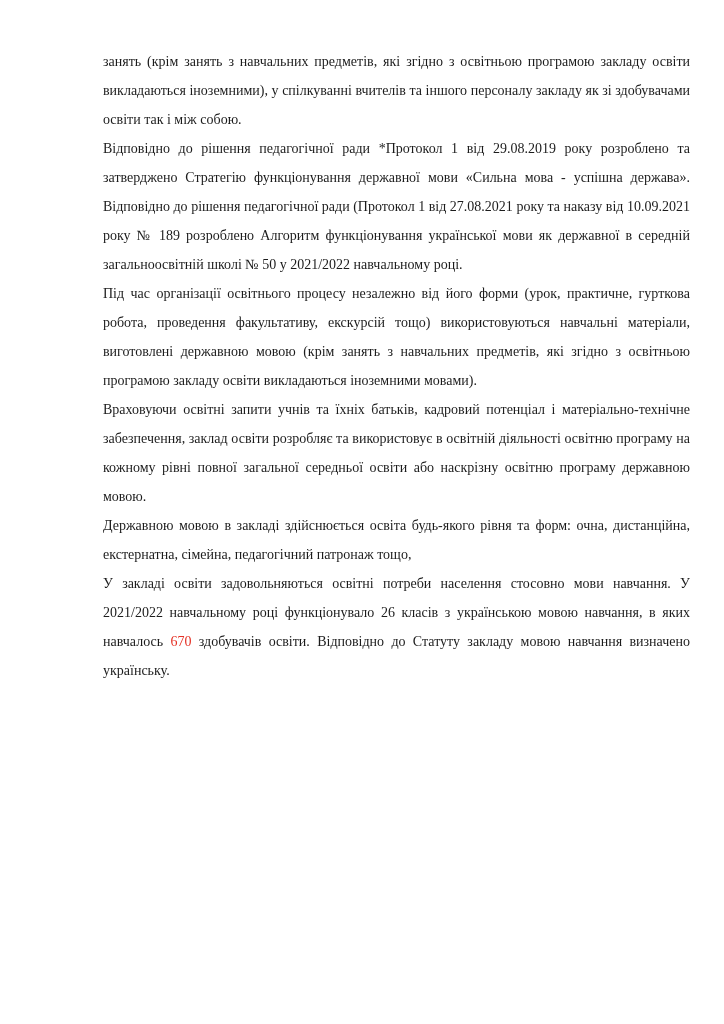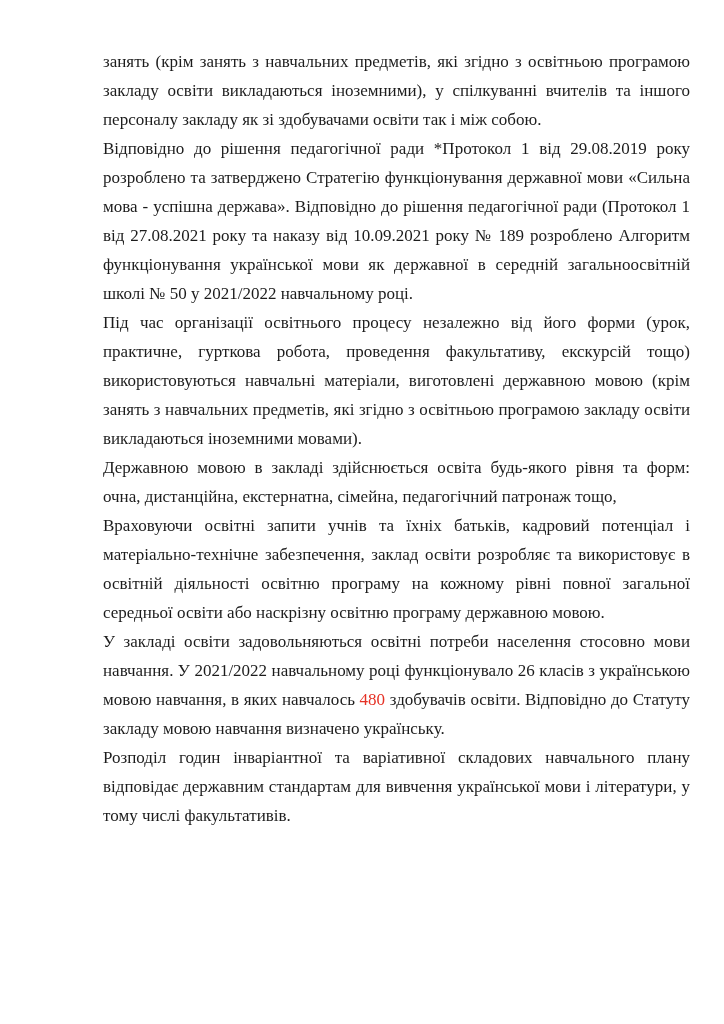--- a/index.html
+++ b/index.html
@@ -13,21 +13,21 @@
     height: 1024px;
     background: var(--bg);
     overflow: hidden;
   }
   .page {
     width: 724px;
     height: 1024px;
     background: var(--bg);
     padding: 47px 34px 0 103px;
     font-family: "Liberation Serif", "DejaVu Serif", serif;
-    font-size: 17px;
+    font-size: 14px;
     line-height: 29px;
     color: var(--text);
   }
   .page p {
     text-align: justify;
     margin: 0;
   }
   .run { color: inherit; }
   .run.highlight { color: var(--highlight); }
 </style>
@@ -35,22 +35,21 @@
 <body>
 
 <div class="page">
 
   <p><span class="run">занять (крім занять з навчальних предметів, які згідно з освітньою програмою закладу освіти викладаються іноземними), у спілкуванні вчителів та іншого персоналу закладу як зі здобувачами освіти так і між собою.</span></p>
 
   <p><span class="run">Відповідно до рішення педагогічної ради *Протокол 1 від 29.08.2019 року розроблено та затверджено Стратегію функціонування державної мови «Сильна мова - успішна держава». Відповідно до рішення педагогічної ради (Протокол 1 від 27.08.2021 року та наказу від 10.09.2021 року № 189 розроблено Алгоритм функціонування української мови як державної в середній загальноосвітній школі № 50 у 2021/2022 навчальному році.</span></p>
 
   <p><span class="run">Під час організації освітнього процесу незалежно від його форми (урок, практичне, гурткова робота, проведення факультативу, екскурсій тощо) використовуються навчальні матеріали, виготовлені державною мовою (крім занять з навчальних предметів, які згідно з освітньою програмою закладу освіти викладаються іноземними мовами).</span></p>
 
+  <p><span class="run">Враховуючи освітні запити учнів та їхніх батьків, кадровий потенціал і матеріально-технічне забезпечення, заклад освіти розробляє та використовує в освітній діяльності освітню програму на кожному рівні повної загальної середньої освіти або наскрізну освітню програму державною мовою.</span></p>
+
   <p><span class="run">Державною мовою в закладі здійснюється освіта будь-якого рівня та форм: очна, дистанційна, екстернатна, сімейна, педагогічний патронаж тощо,</span></p>
 
-  <p><span class="run">Враховуючи освітні запити учнів та їхніх батьків, кадровий потенціал і матеріально-технічне забезпечення, заклад освіти розробляє та використовує в освітній діяльності освітню програму на кожному рівні повної загальної середньої освіти або наскрізну освітню програму державною мовою.</span></p>
-
-  <p><span class="run">У закладі освіти задовольняються освітні потреби населення стосовно мови навчання. У 2021/2022 навчальному році функціонувало 26 класів з українською мовою навчання, в яких навчалось </span><span class="run highlight">480</span><span class="run"> здобувачів освіти. Відповідно до Статуту закладу мовою навчання визначено українську.</span></p>
+  <p><span class="run">У закладі освіти задовольняються освітні потреби населення стосовно мови навчання. У 2021/2022 навчальному році функціонувало 26 класів з українською мовою навчання, в яких навчалось </span><span class="run highlight">670</span><span class="run"> здобувачів освіти. Відповідно до Статуту закладу мовою навчання визначено українську.</span></p>
 
 
-  <p><span class="run">Розподіл годин інваріантної та варіативної складових навчального плану відповідає державним стандартам для вивчення української мови і літератури, у тому числі факультативів.</span></p>
 
 </div>
 
 </body></html>

